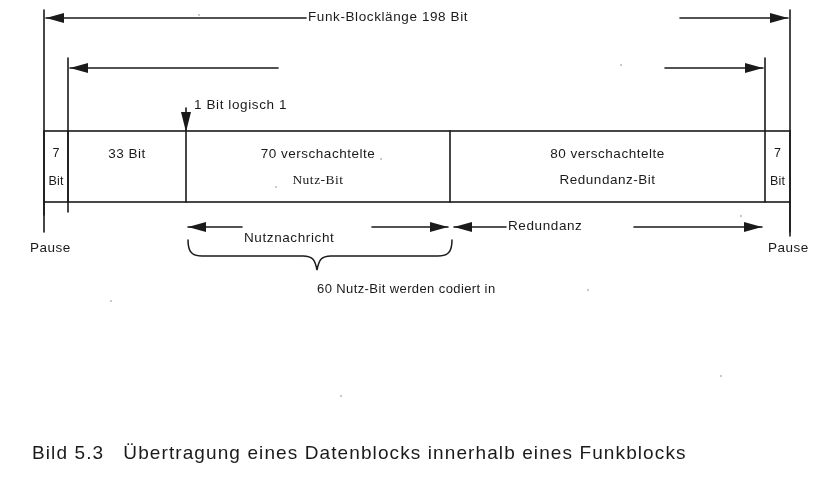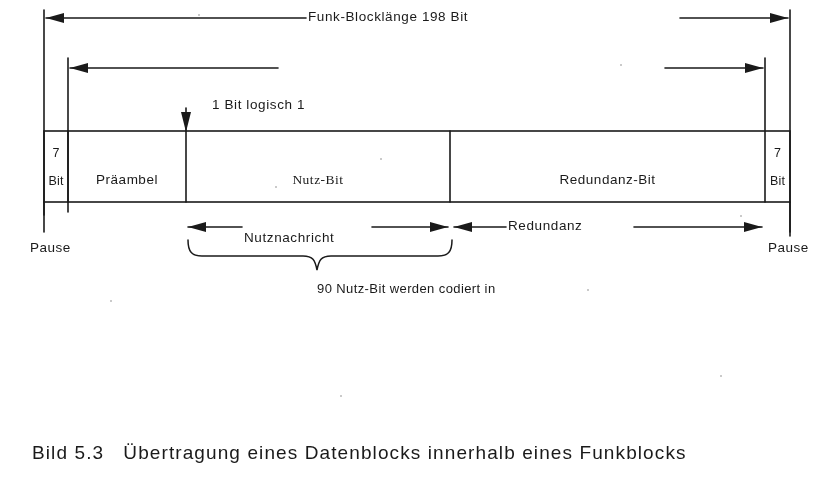--- a/index.html
+++ b/index.html
@@ -130,37 +130,39 @@
                C293,256 295,260 297,270
                C299,260 301,256 311,256
                L418,256
                C428,256 432,252 432,240" stroke-width="1.5"></path>
     </g>
   </svg>
 
   <div class="txt dim-label" style="left:288px; top:9px;">Funk-Blocklänge 198 Bit</div>
 
 
-  <div class="txt dim-label" style="left:192px; top:97px;">1 Bit logisch 1</div>
+  <div class="txt dim-label" style="left:174px; top:97px;">1 Bit logisch 1</div>
 
   <div class="txt small-vert" style="left:24px; top:146px; width:24px;">7</div>
   <div class="txt small-vert" style="left:24px; top:174px; width:24px;">Bit</div>
 
-  <div class="txt field-label" style="left:48px; top:172px; width:118px;">Präambel</div>
+  <div class="txt field-label" style="left:48px; top:146px; width:118px;">33 Bit</div>
 
+  <div class="txt field-label" style="left:166px; top:146px; width:264px;">70 verschachtelte</div>
   <div class="txt field-label" style="left:166px; top:172px; width:264px;font-family:Liberation Serif, serif;">Nutz-Bit</div>
 
+  <div class="txt field-label" style="left:430px; top:146px; width:315px;">80 verschachtelte</div>
   <div class="txt field-label" style="left:430px; top:172px; width:315px;">Redundanz-Bit</div>
 
   <div class="txt small-vert" style="left:745px; top:146px; width:25px;">7</div>
   <div class="txt small-vert" style="left:745px; top:174px; width:25px;">Bit</div>
 
   <div class="txt dim-label" style="left:224px; top:230px;">Nutznachricht</div>
   <div class="txt dim-label" style="left:488px; top:218px;">Redundanz</div>
 
   <div class="txt pause" style="left:10px; top:240px;">Pause</div>
   <div class="txt pause" style="left:748px; top:240px;">Pause</div>
 
-  <div class="txt note" style="left:297px; top:280px;">90 Nutz-Bit werden codiert in</div>
+  <div class="txt note" style="left:297px; top:280px;">60 Nutz-Bit werden codiert in</div>
 
   <div class="txt caption" style="left:12px; top:442px;">Bild 5.3   Übertragung eines Datenblocks innerhalb eines Funkblocks</div>
 
 </div>
 
 </body></html>

